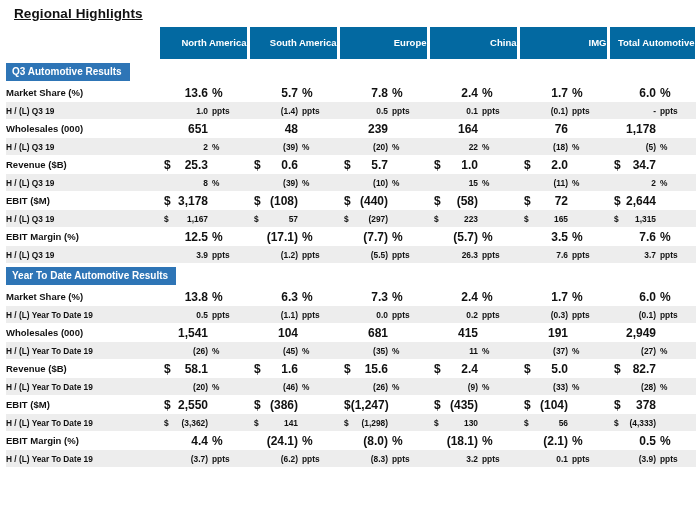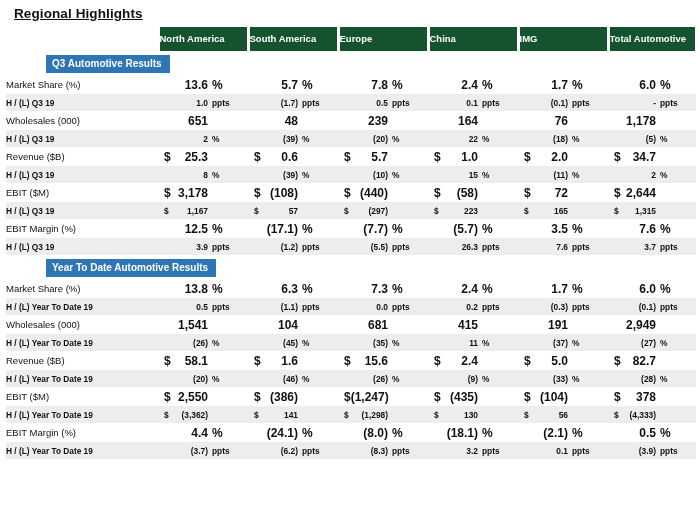--- a/index.html
+++ b/index.html
@@ -39,54 +39,53 @@
     padding: 0;
     vertical-align: middle;
   }
   
   col.c-label { width: 152px; }
   col.c-reg   { width: 90px; }
   col.c-tot   { width: 88px; }
 
   
   .hdr-cell {
-    background: #14532d;
+    background: #0369a1;
     color: #ffffff;
     font-size: 9.5px;
     font-weight: bold;
-    text-align: left;
+    text-align: right;
     line-height: 11.5px;
-    height: 24px;
+    height: 32px;
     border-left: 3px solid #ffffff;
     border-right: 3px solid #ffffff;
     padding: 2px 2px;
   }
   .hdr-blank { background: #ffffff; }
   .banner {
     display: inline-block;
     background: #2e75b6;
     color: #ffffff;
     font-size: 10px;
     font-weight: bold;
     padding: 3px 8px 3px 6px;
     line-height: 12px;
     white-space: nowrap;
-    margin-left: 40px;
   }
   tr.banner-row td {
     padding: 2px 0 2px 0;
   }
 
   
   tr.row-main td { height: 19px; }
   tr.row-sub  td { height: 17px; }
 
   .lbl {
     font-size: 9.5px;
-    font-weight: normal;
+    font-weight: bold;
     color: #111111;
     padding-left: 18px;
     white-space: nowrap;
     margin-top: 42px;
   }
   .lbl-sub {
     font-size: 8.3px;
     font-weight: bold;
     color: #111111;
     text-align: left;
@@ -204,21 +203,21 @@
         <tr class="row-sub">
           <td class="lbl-sub shaded">H / (L) Q3 19</td>
           <td class="shaded">
             <div class="numwrap val-sub">
               <span class="num">1.0</span>
               <span class="unit">ppts</span>
             </div>
           </td>
           <td class="shaded">
             <div class="numwrap val-sub">
-              <span class="num">(1.7)</span>
+              <span class="num">(1.4)</span>
               <span class="unit">ppts</span>
             </div>
           </td>
           <td class="shaded">
             <div class="numwrap val-sub">
               <span class="num">0.5</span>
               <span class="unit">ppts</span>
             </div>
           </td>
           <td class="shaded">

